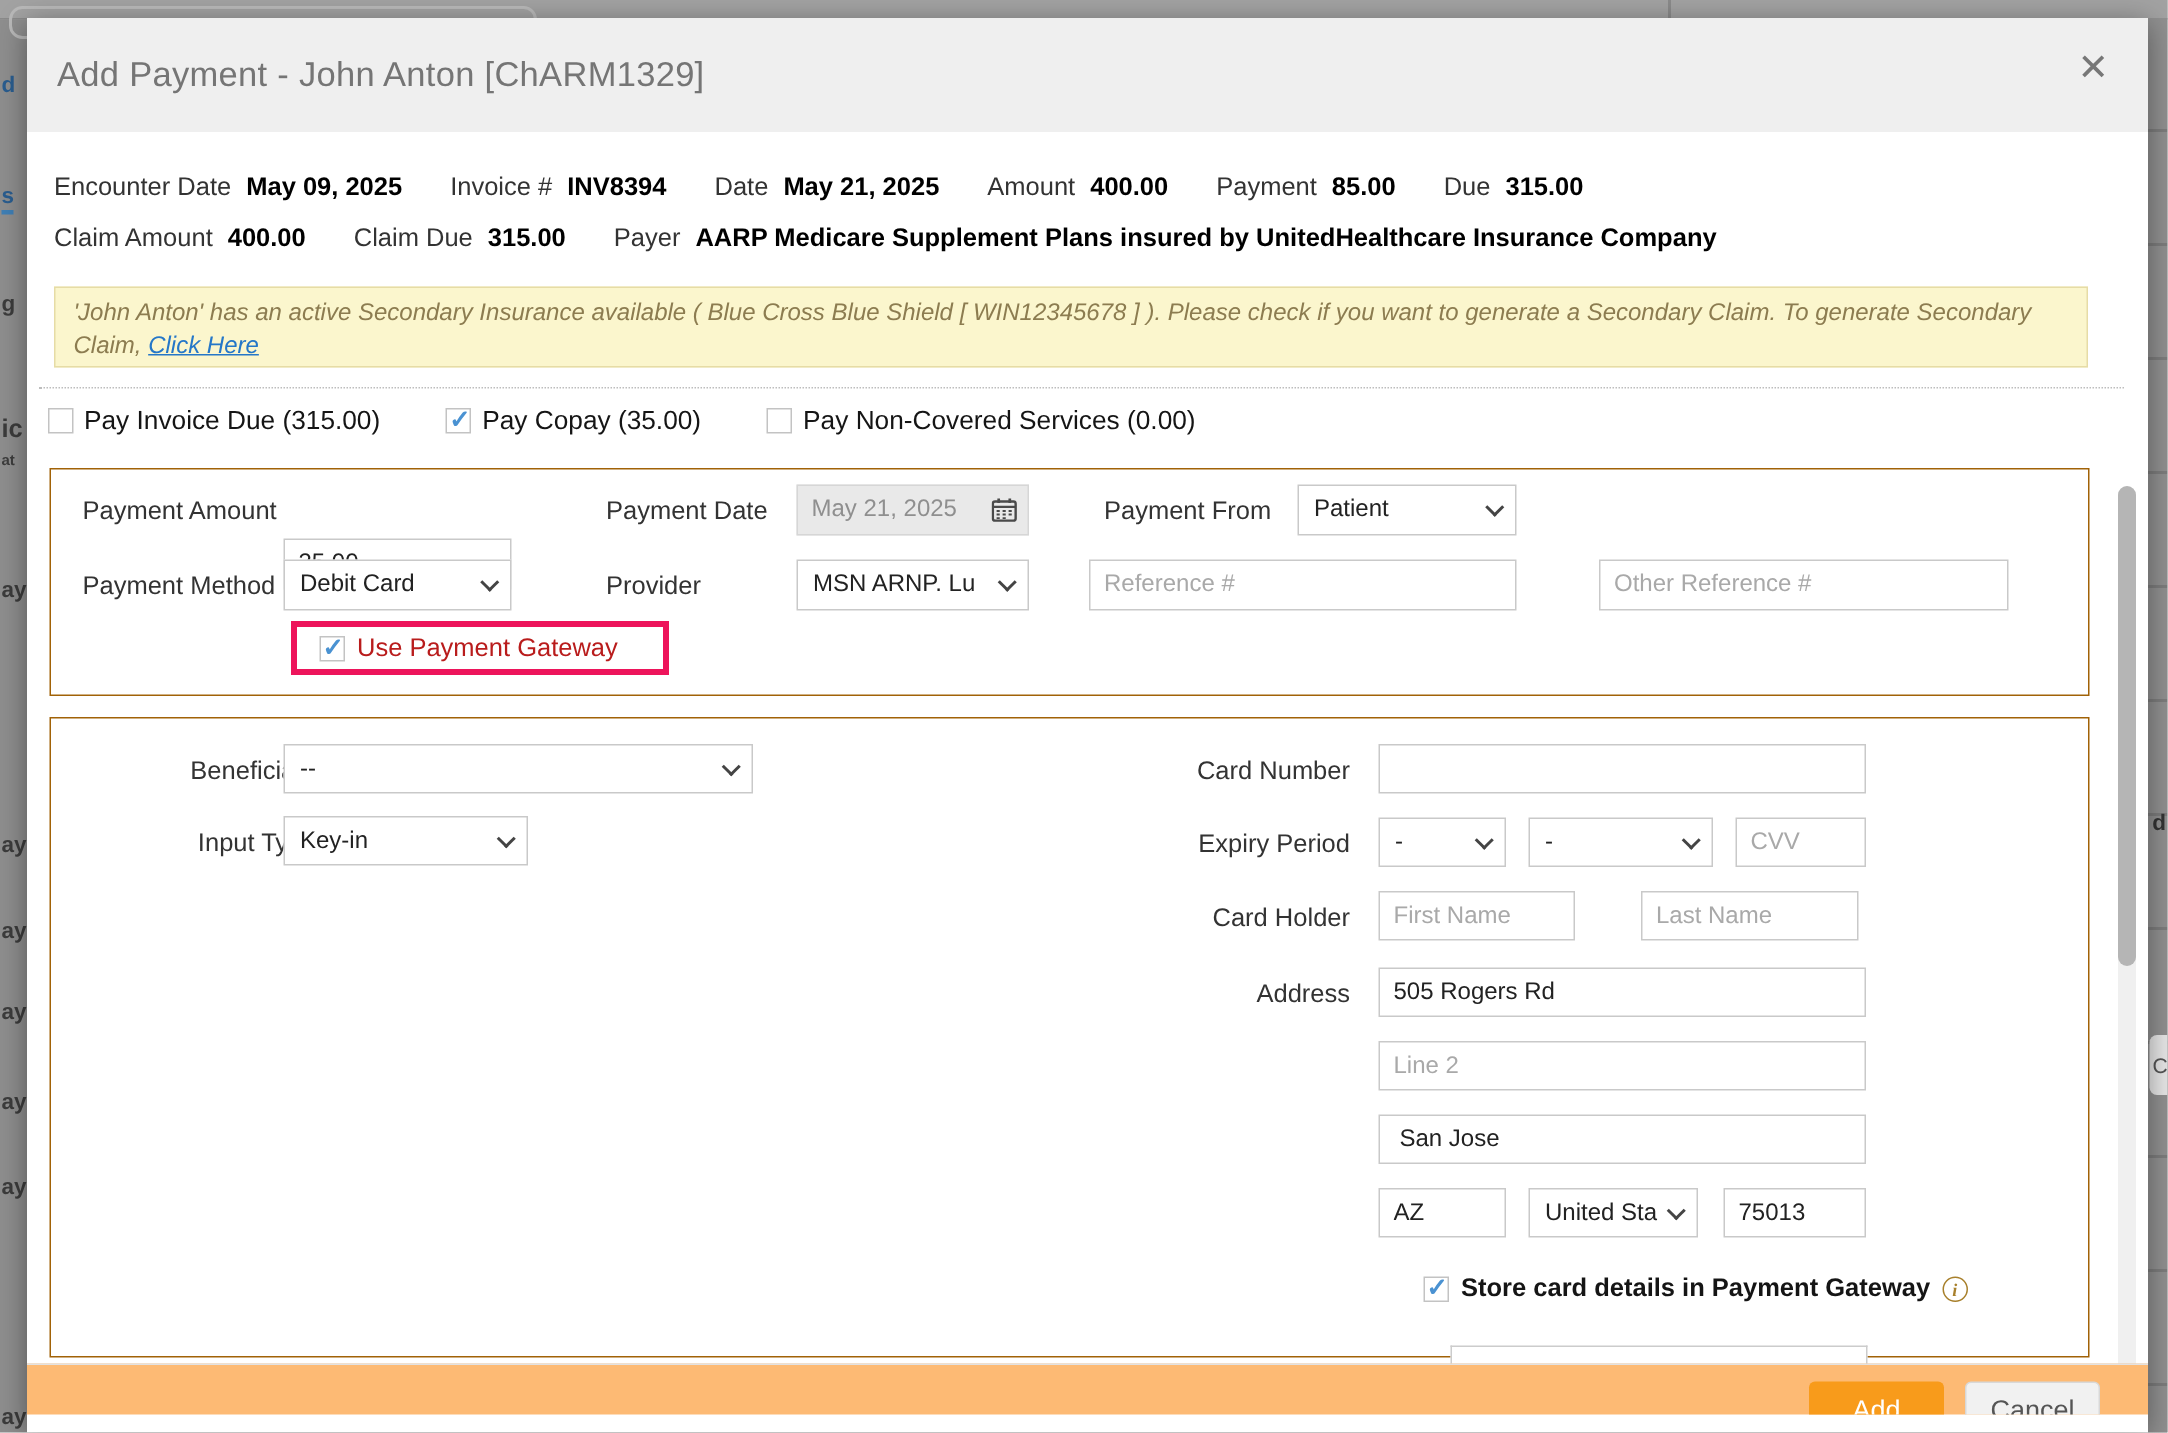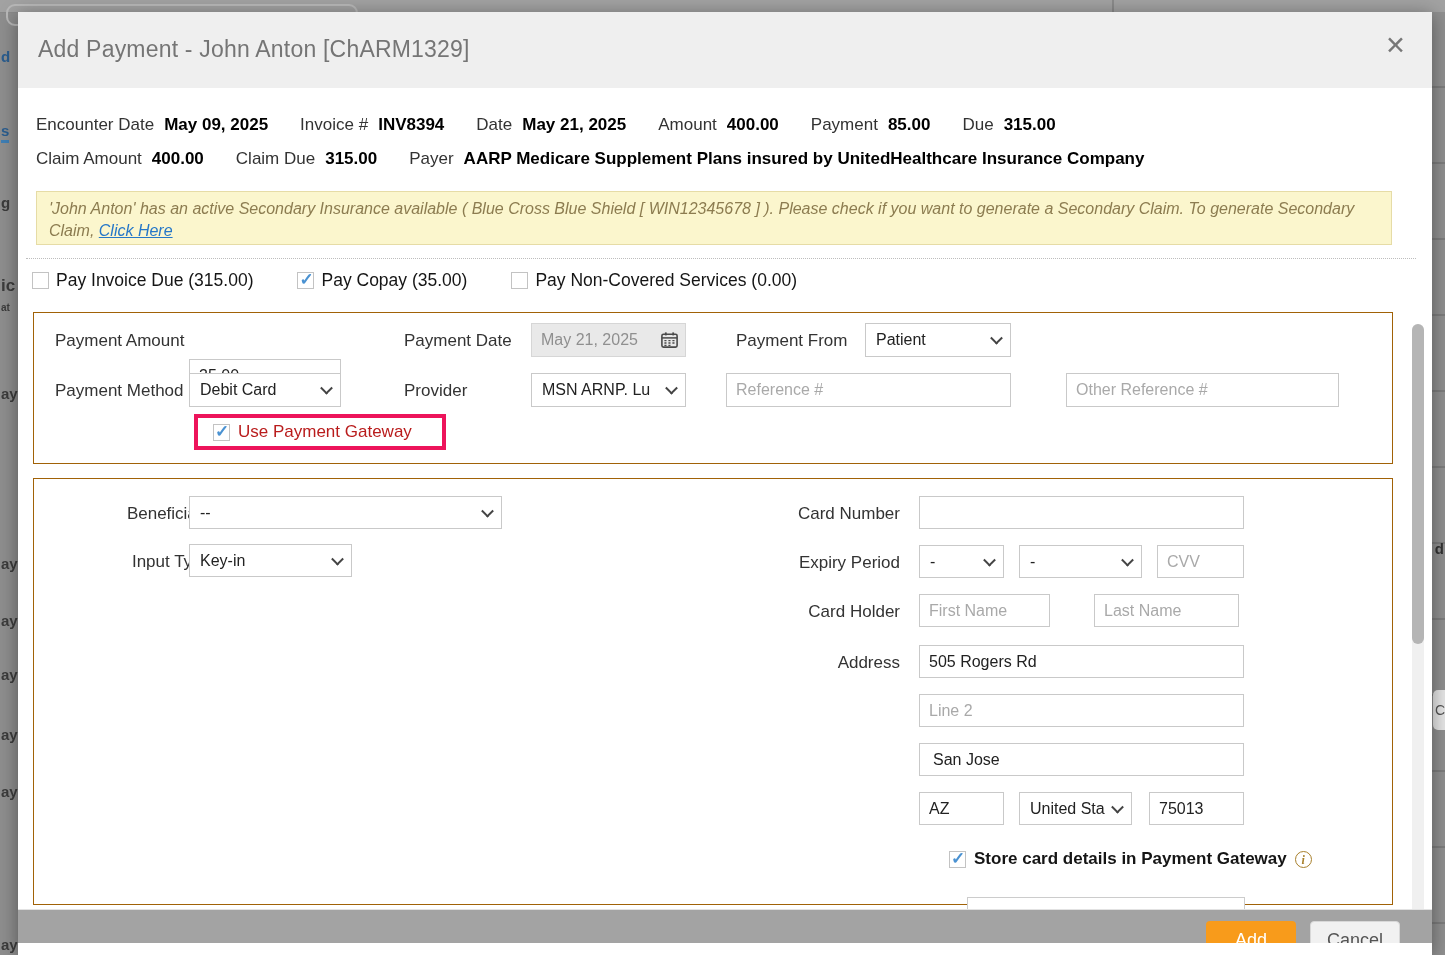--- a/index.html
+++ b/index.html
@@ -81,21 +81,21 @@
     font-size:17px;color:#151515;white-space:nowrap;font-weight:bold;}
   .info-icon{width:17px;height:17px;border:1px solid #A8802C;border-radius:50%;color:#A8802C;
     font-family:"Liberation Serif", serif;font-style:italic;font-size:12px;line-height:16px;
     text-align:center;display:inline-block;box-sizing:border-box;}
   .partial-input{position:absolute;left:949px;top:885px;width:278px;height:16px;background:#fff;
     border:1px solid #ccc;border-bottom:none;box-sizing:border-box;}
   
   .scroll-track{position:absolute;left:1394px;top:312px;width:12px;height:592px;background:#f0f0f0;border-radius:6px;}
   .scroll-thumb{position:absolute;left:1394px;top:312px;width:12px;height:320px;background:#b5b5b5;border-radius:6px;}
   
-  .modal-footer{position:absolute;left:0;top:897px;width:100%;height:34px;background:#a3a3a3;
+  .modal-footer{position:absolute;left:0;top:897px;width:100%;height:34px;background:#fdba74;
     border-top:1px solid #e2e2e2;overflow:hidden;box-sizing:border-box;}
   .btn{position:absolute;top:11px;width:90px;height:38px;border-radius:4px;font-size:18px;
     font-family:inherit;cursor:pointer;}
   .btn-add{left:1188px;background:#F89B1B;color:#fff;border:none;}
   .btn-cancel{left:1292px;background:#f1f1f1;color:#555;border:1px solid #d8d8d8;}
   
   .cal-svg{display:block;}
 </style>
 </head>
 <body>

